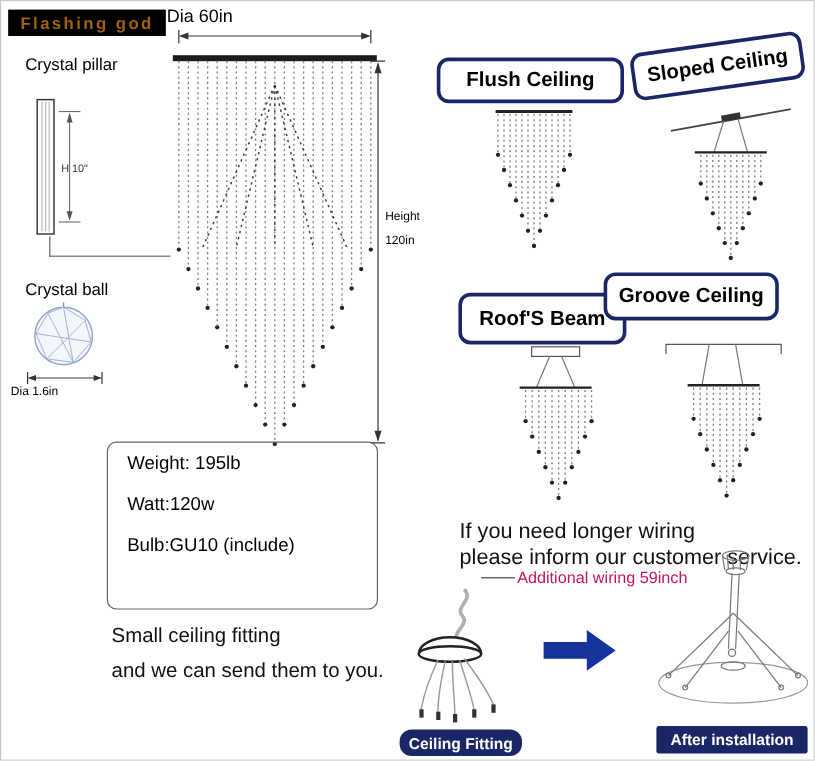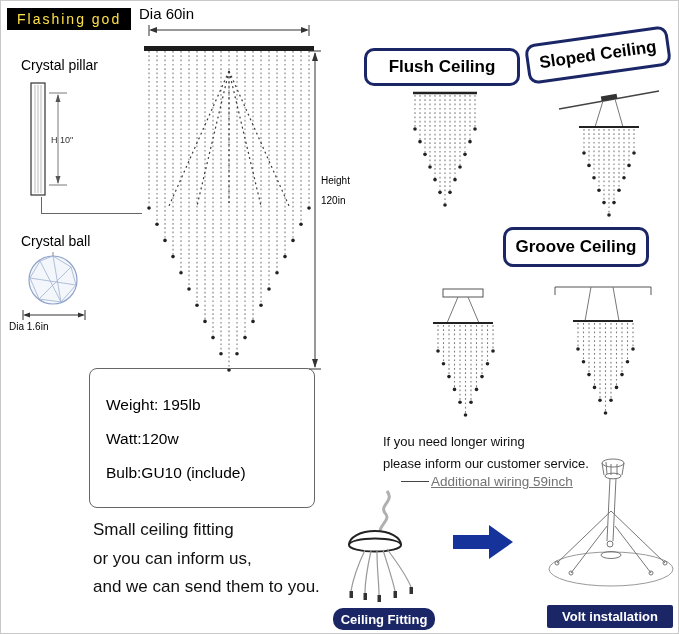--- a/index.html
+++ b/index.html
@@ -1,33 +1,33 @@
 <!DOCTYPE html>
 <html style="--navy: #1b2667; --arrow: #16339c;"><head>
 <meta charset="utf-8">
 <style>
   :root{ --navy:#1b2667; --arrow:#16339c; }
   html,body{margin:0;padding:0;background:#fff;}
   .stage{position:relative;width:679px;height:634px;background:#fff;overflow:hidden;
          font-family:"Liberation Sans",sans-serif;color:#000;border:1px solid #c9c9c9;box-sizing:border-box;}
   .abs{position:absolute;}
-  .logo{background:#000;color:#fde047;font-weight:normal;font-size:14px;letter-spacing:2px;
+  .logo{background:#000;color:#a16207;font-weight:bold;font-size:14px;letter-spacing:2px;
         padding:3px 10px;box-shadow:inset 0 0 0 1px #000;}
   .dim-label{font-size:15px;text-align:left;}
   .small-label{font-size:14px;}
   .navy-box{border:3px solid var(--navy);border-radius:10px;background:#fff;display:flex;
             align-items:center;justify-content:center;font-weight:bold;font-size:17px;box-sizing:border-box;}
   .navy-fill{background:var(--navy);color:#fff;font-weight:bold;font-size:13px;display:flex;
              align-items:center;justify-content:center;border-radius:2px;}
   .specs-box{border:1.5px solid #666;border-radius:8px;box-sizing:border-box;
-             padding:19px 16px;font-size:15.5px;}
+             padding:1px 16px;font-size:15.5px;}
   .specs-box div{line-height:34px;white-space:nowrap;}
   .note{font-size:17px;line-height:28.5px;color:#111;}
-  .wiring-note{font-size:13px;line-height:22px;color:#111;}
-  .additional{font-size:13.5px;color:#737373;white-space:nowrap;text-decoration:underline;}
+  .wiring-note{font-size:18px;line-height:22px;color:#111;}
+  .additional{font-size:13.5px;color:#be185d;white-space:nowrap;}
   .connector{border-left:1px solid #666;border-bottom:1px solid #666;}
   .leader{background:#444;height:1px;}
 </style>
 </head>
 <body>
 
 <div class="stage">
 
   <div class="abs logo" style="left:6px;top:7px;">Flashing god</div>
 
@@ -100,21 +100,21 @@
     <line x1="2" y1="324" x2="14" y2="324" stroke="#333"></line>
     <line x1="8" y1="8" x2="8" y2="322" stroke="#333"></line>
     <polygon points="8,7 5,16 11,16" fill="#333"></polygon>
     <polygon points="8,323 5,314 11,314" fill="#333"></polygon>
   </svg>
   <div class="abs" style="left:320px;top:170px;font-size:10px;line-height:20px;">
     <div>Height</div>
     <div>120in</div>
   </div>
 
-  <div class="abs small-label" style="left:20px;top:56px;">Crystal pillar</div>
+  <div class="abs small-label" style="left:20px;top:44px;">Crystal pillar</div>
   <svg class="abs" style="left:24px;top:76px;" width="60" height="134">
     <rect x="6" y="6" width="14" height="112" fill="#fdfdfd" stroke="#333" stroke-width="1.2"></rect>
     <line x1="10" y1="8" x2="10" y2="116" stroke="#bbb"></line>
     <line x1="13" y1="8" x2="13" y2="116" stroke="#bbb"></line>
     <line x1="16" y1="8" x2="16" y2="116" stroke="#bbb"></line>
     <line x1="24" y1="16" x2="42" y2="16" stroke="#555" stroke-width="0.8"></line>
     <line x1="24" y1="108" x2="42" y2="108" stroke="#555" stroke-width="0.8"></line>
     <line x1="33" y1="18" x2="33" y2="106" stroke="#555" stroke-width="0.8"></line>
     <polygon points="33,17 30.5,25 35.5,25" fill="#555"></polygon>
     <polygon points="33,107 30.5,99 35.5,99" fill="#555"></polygon>
@@ -144,21 +144,20 @@
   <div class="abs dim-label" style="left:8px;top:320px;width:92px;font-size:10px;">Dia 1.6in</div>
 
   <div class="abs specs-box" style="left:88px;top:367px;width:226px;height:140px;">
     <div>Weight: 195lb</div>
     <div>Watt:120w</div>
     <div>Bulb:GU10 (include)</div>
   </div>
 
   <div class="abs note" style="left:92px;top:515px;">
     <div>Small ceiling fitting</div>
-    <div>or you can inform us,</div>
     <div>and we can send them to you.</div>
   </div>
 
   <div class="abs navy-box" style="left:363px;top:47px;width:156px;height:38px;">Flush Ceiling</div>
   <div class="abs navy-box" style="left:525px;top:34px;width:144px;height:40px;transform:rotate(-8deg);">Sloped Ceiling</div>
 
   <svg class="abs" style="left:398px;top:84px;" width="92" height="136">
     <line x1="14" y1="8" x2="78" y2="8" stroke="#222" stroke-width="2.5"></line>
     <g class="strands">
         <line x1="16" y1="10" x2="16" y2="42" stroke="#7d7d7d" stroke-width="1.1" stroke-dasharray="1.7,2.6"></line>
@@ -215,20 +214,21 @@
         <circle cx="62" cy="103.2" r="1.8" fill="#222"></circle>
         <line x1="67" y1="42" x2="67" y2="88.80000000000001" stroke="#7d7d7d" stroke-width="1.1" stroke-dasharray="1.7,2.6"></line>
         <circle cx="67" cy="90.80000000000001" r="1.8" fill="#222"></circle>
         <line x1="72" y1="42" x2="72" y2="76.4" stroke="#7d7d7d" stroke-width="1.1" stroke-dasharray="1.7,2.6"></line>
         <circle cx="72" cy="78.4" r="1.8" fill="#222"></circle>
         <line x1="77" y1="42" x2="77" y2="64" stroke="#7d7d7d" stroke-width="1.1" stroke-dasharray="1.7,2.6"></line>
         <circle cx="77" cy="66" r="1.8" fill="#222"></circle>
       </g>
   </svg>
 
+  <div class="abs navy-box" style="left:381px;top:243px;width:140px;height:43px;">Roof'S Beam</div>
   <div class="abs navy-box" style="left:502px;top:226px;width:146px;height:40px;">Groove Ceiling</div>
 
   <svg class="abs" style="left:412px;top:286px;" width="100" height="148">
     <rect x="30" y="2" width="40" height="8" fill="none" stroke="#555"></rect>
     <line x1="45" y1="10" x2="34" y2="36" stroke="#777"></line>
     <line x1="55" y1="10" x2="66" y2="36" stroke="#777"></line>
     <line x1="20" y1="36" x2="80" y2="36" stroke="#222" stroke-width="2"></line>
     <g class="strands">
         <line x1="25" y1="38" x2="25" y2="62" stroke="#7d7d7d" stroke-width="1.1" stroke-dasharray="1.7,2.6"></line>
         <circle cx="25" cy="64" r="1.8" fill="#222"></circle>
@@ -335,15 +335,15 @@
       <line x1="74" y1="60" x2="20" y2="112"></line>
       <line x1="74" y1="60" x2="128" y2="112"></line>
       <line x1="70" y1="75" x2="34" y2="122"></line>
       <line x1="78" y1="75" x2="114" y2="122"></line>
       <circle cx="20" cy="112" r="2"></circle>
       <circle cx="128" cy="112" r="2"></circle>
       <circle cx="34" cy="122" r="2"></circle>
       <circle cx="114" cy="122" r="2"></circle>
     </g>
   </svg>
-  <div class="abs navy-fill" style="left:546px;top:604px;width:126px;height:23px;">Volt installation</div>
+  <div class="abs navy-fill" style="left:546px;top:604px;width:126px;height:23px;">After installation</div>
 
 </div>
 
 </body></html>

